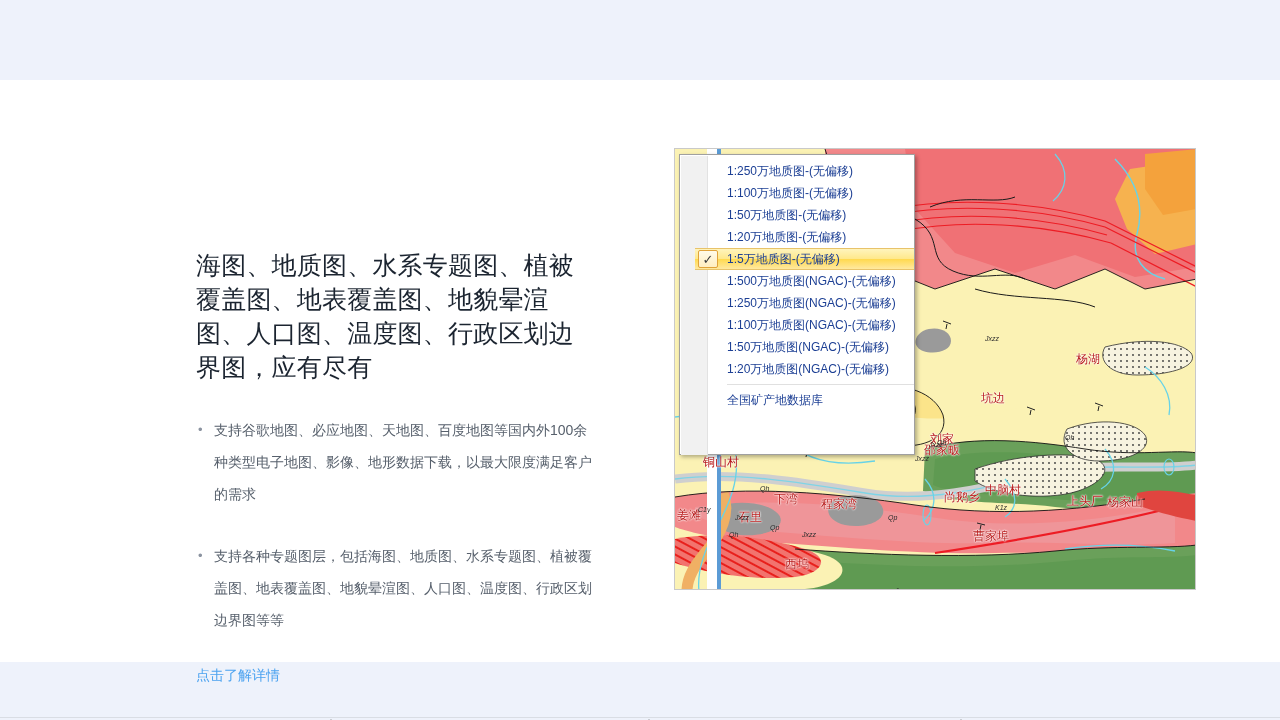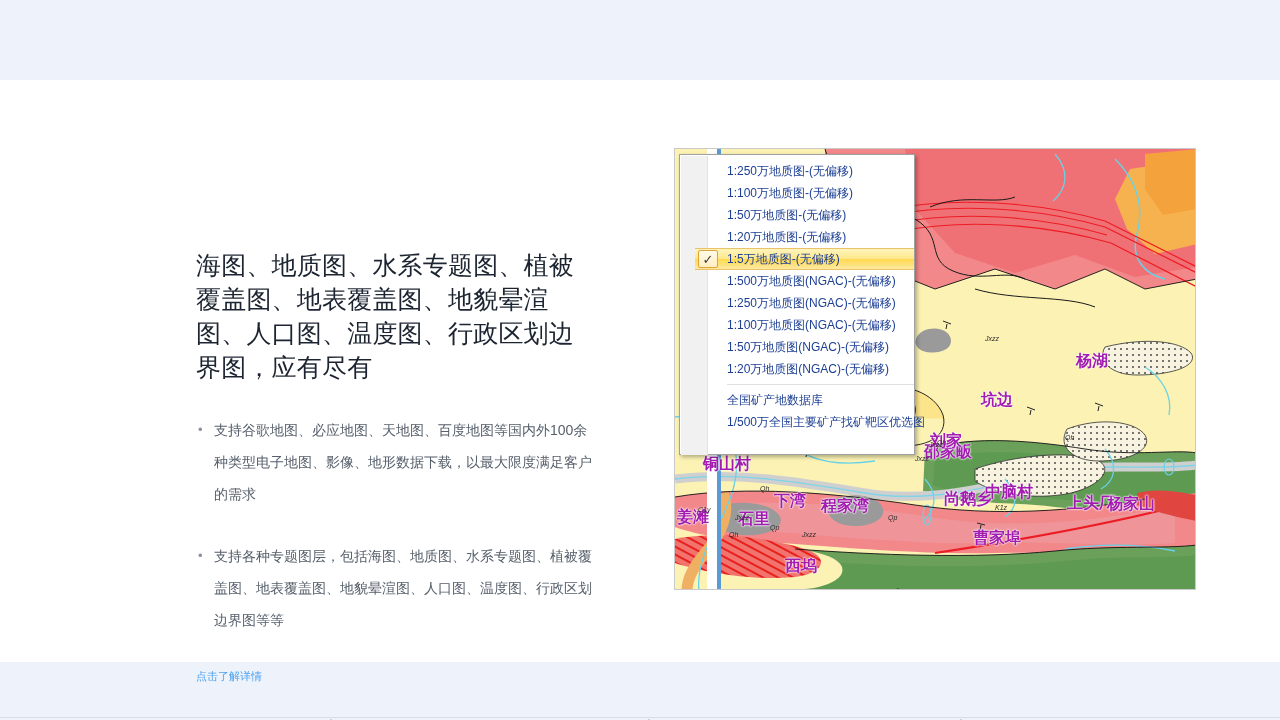--- a/index.html
+++ b/index.html
@@ -27,29 +27,29 @@
     font-weight:normal; color:#1b2430;
     letter-spacing:0.2px;
     width:396px;
   }
 
   .bullets { margin:0; padding:0; list-style:none; margin-top:30px; }
   .bullet { position:relative; padding-left:18px; margin-bottom:30px;
             font-size:14px; line-height:32px; color:#57606c; }
   .bullet .dot { position:absolute; left:2px; top:0; line-height:32px; color:#8b93a0; font-size:13px; }
 
-  .detail-link { display:inline-block; margin-top:0; font-size:11px;
+  .detail-link { display:inline-block; margin-top:0; font-size:14px;
                  color:#4ca3f0; text-decoration:none; cursor:pointer; }
 
   
   .map-panel { position:absolute; left:674px; top:148px; width:522px; height:442px;
                overflow:hidden; background:#fdf4b8; border:1px solid #c9c9c9; }
   .map-svg { position:absolute; left:0; top:0; }
-  .map-label { position:absolute; color:#a21caf; font-size:16px; white-space:nowrap;
-               text-shadow: 0 0 2px #fff, 0 0 2px #fff, 0 0 1px #fff; font-weight: bold; }
+  .map-label { position:absolute; color:#b91c1c; font-size:12px; white-space:nowrap;
+               text-shadow: 0 0 2px #fff, 0 0 2px #fff, 0 0 1px #fff; }
   .map-code  { position:absolute; color:#2d2d2d; font-size:7px; white-space:nowrap; font-style:italic; }
 
   
   .map-sidestrip { position:absolute; left:32px; top:0; width:10px; height:442px; background:#ffffff; }
   .map-bluebar { position:absolute; left:42px; top:0; width:4px; height:442px; background:#5b9bd5; }
 
   
   .ctx-menu {
     position:absolute; left:679px; top:154px; width:236px; height:301px;
     background:#ffffff; border:1px solid #a0a0a0;
@@ -298,15 +298,14 @@
       <div class="ctx-item"><span>1:50万地质图-(无偏移)</span></div>
       <div class="ctx-item"><span>1:20万地质图-(无偏移)</span></div>
       <div class="ctx-item selected"><span class="ctx-check">✓</span><span>1:5万地质图-(无偏移)</span></div>
       <div class="ctx-item"><span>1:500万地质图(NGAC)-(无偏移)</span></div>
       <div class="ctx-item"><span>1:250万地质图(NGAC)-(无偏移)</span></div>
       <div class="ctx-item"><span>1:100万地质图(NGAC)-(无偏移)</span></div>
       <div class="ctx-item"><span>1:50万地质图(NGAC)-(无偏移)</span></div>
       <div class="ctx-item"><span>1:20万地质图(NGAC)-(无偏移)</span></div>
       <div class="ctx-sep"></div>
       <div class="ctx-item"><span>全国矿产地数据库</span></div>
-      <div class="ctx-item"><span>1/500万全国主要矿产找矿靶区优选图</span></div>
     </div>
 </div>
 
 </body></html>

